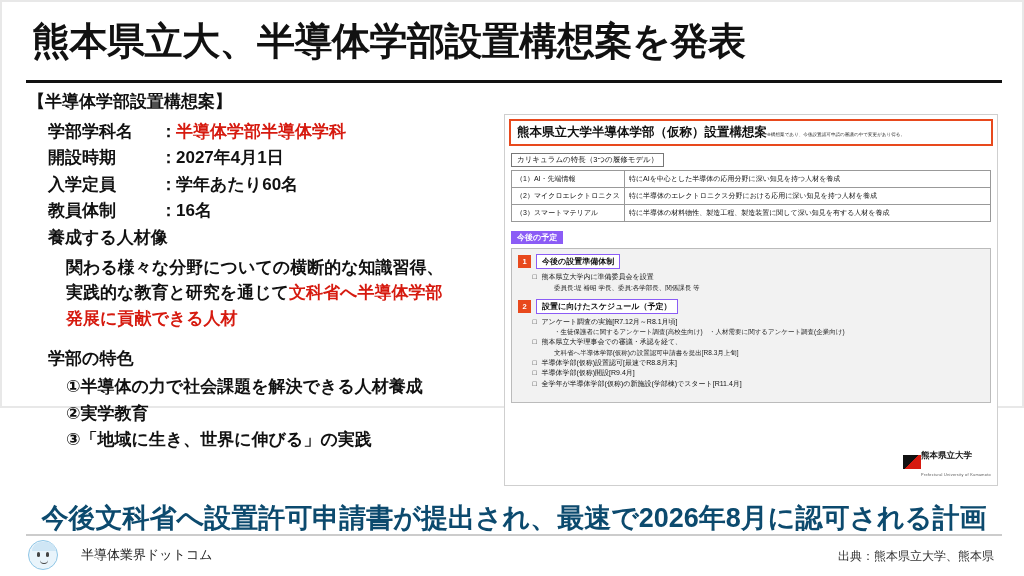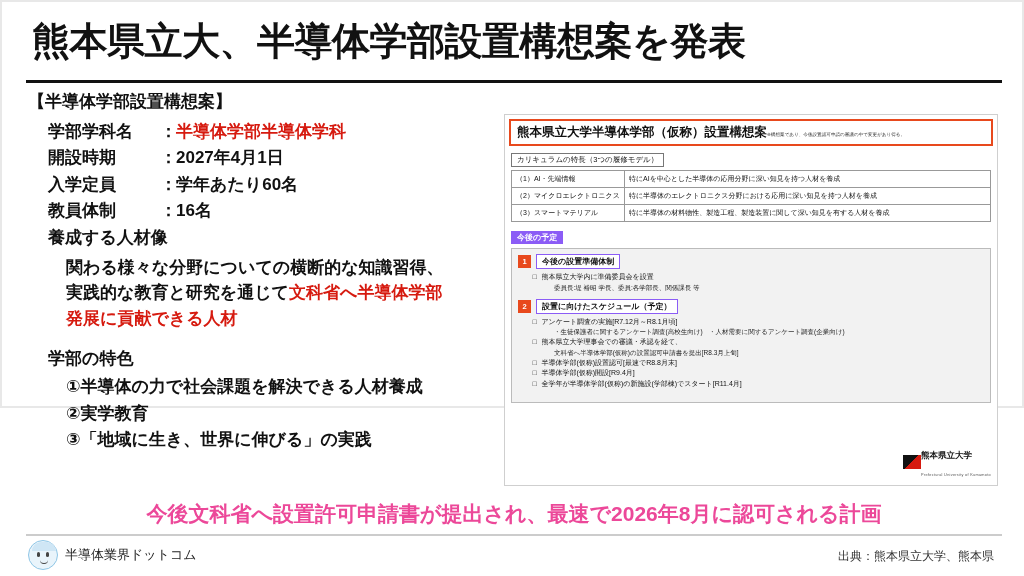--- a/index.html
+++ b/index.html
@@ -184,34 +184,34 @@
     background: linear-gradient(135deg,#111 0 50%, #d61a0f 50% 100%);
   }
   .logo-text-1 { font-size: 8.5px; font-weight: bold; color: #111; line-height: 1.1; }
   .logo-text-2 { font-size: 3.8px; color: #555; letter-spacing: .3px; }
   
   .banner {
     position: absolute;
     left: 24px; top: 498px;
     width: 976px;
     text-align: center;
-    font-size: 21px;
-    font-weight: bold;
-    color: #ec4899;
+    font-size: 27px;
+    font-weight: bold;
+    color: #0c4a6e;
   }
   .footer-rule {
     position: absolute;
     left: 24px; top: 532px;
     width: 976px; height: 2px;
     background: #cccccc;
   }
   .footer-left {
     position: absolute;
     left: 26px; top: 538px;
-    display: flex; align-items: center; gap: 7px;
+    display: flex; align-items: center; gap: 23px;
   }
   .mascot {
     width: 30px; height: 30px; border-radius: 50%;
     background: #e9f4fb; border: 1.5px solid #8fc6e6;
     position: relative;
   }
   .mascot::before, .mascot::after {
     content: ""; position: absolute; top: 11px;
     width: 3px; height: 5px; background: #444; border-radius: 2px;
   }

